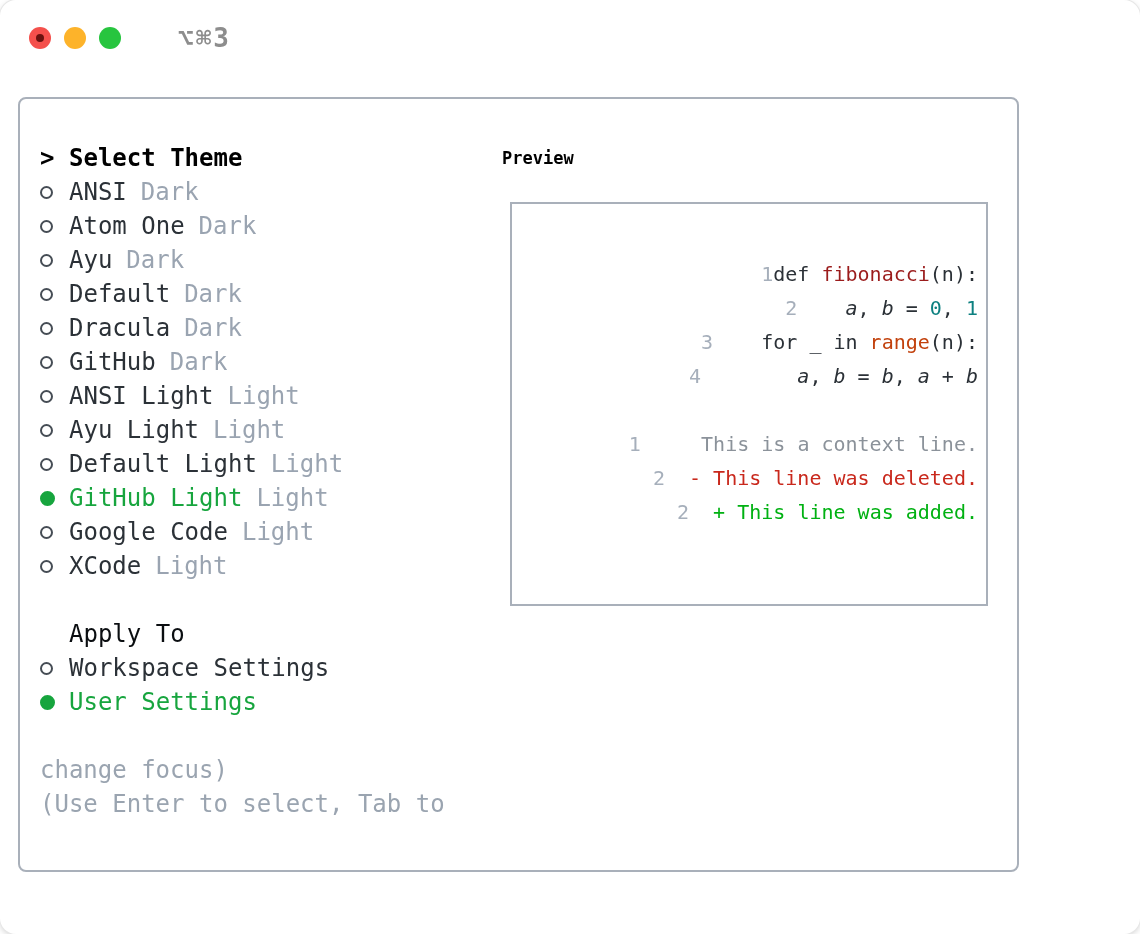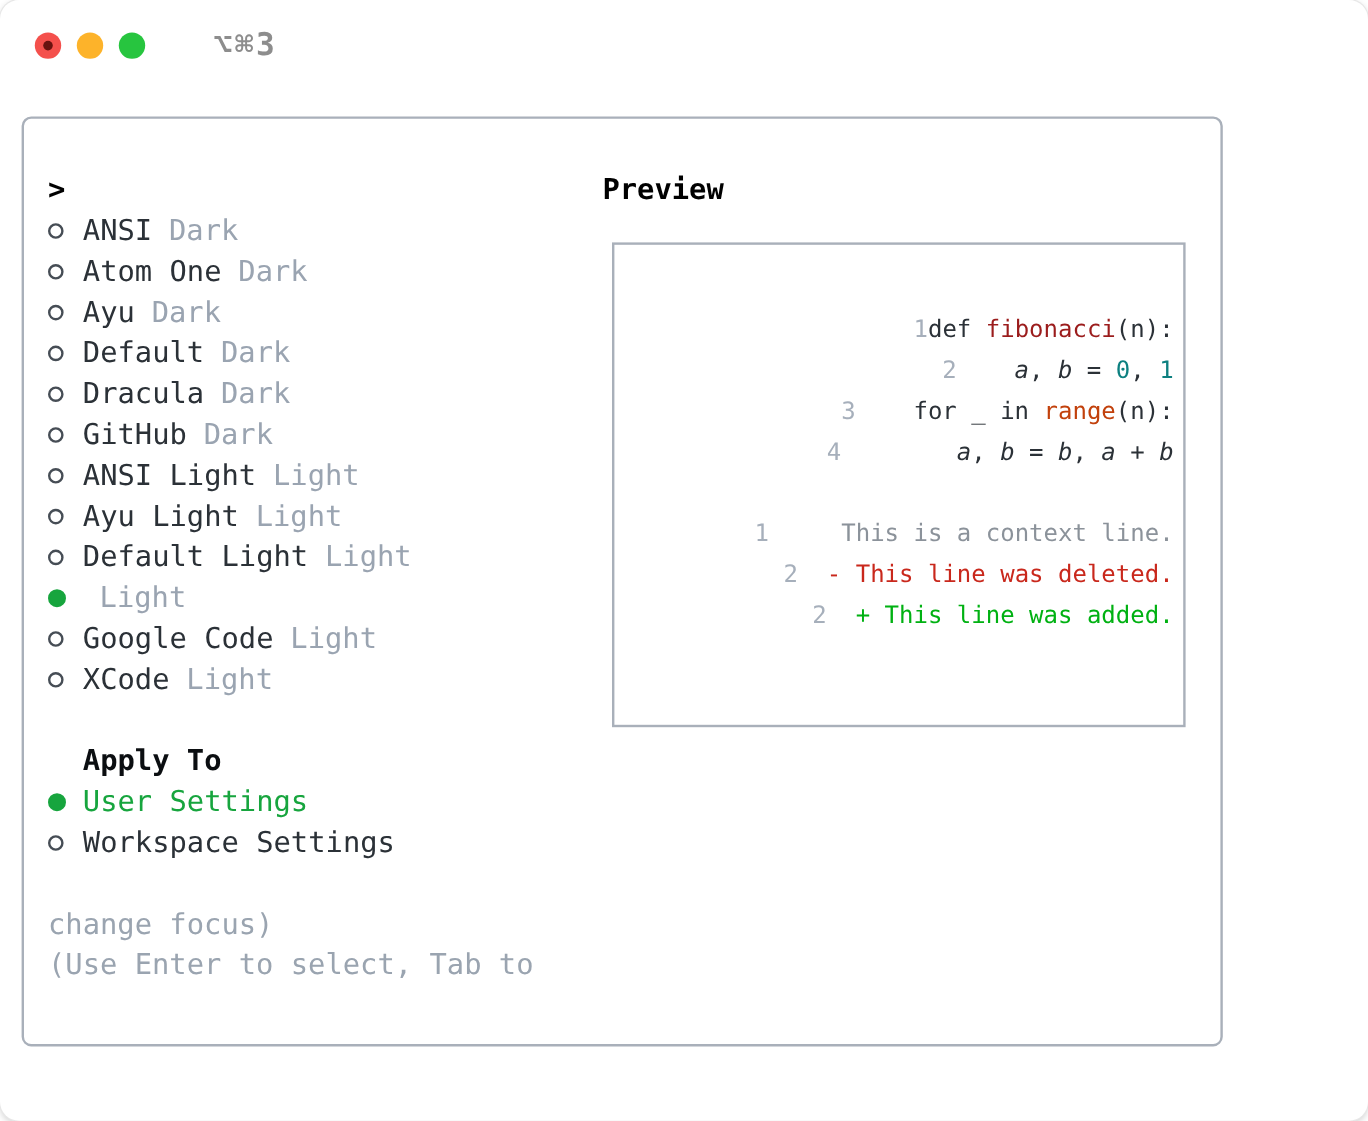--- a/index.html
+++ b/index.html
@@ -32,27 +32,27 @@
   .left-col { position:absolute; left:20px; top:42px; font-size:24px; }
   .row { height:34px; display:flex; align-items:center; white-space:pre; }
   .marker { width:29px; flex:0 0 29px; display:flex; align-items:center; }
   .chevron { font-weight:bold; color:#000; font-size:24px; line-height:34px; }
   .radio { width:13px; height:13px; border-radius:50%; border:2px solid #464d55; margin-top:1px; }
   .radio.selected { background:#17a53e; border-color:#17a53e; width:15px; height:15px; }
   .hdr-label { font-weight:bold; color:#000; }
   .theme-name { color:#2b3137; }
   .theme-row.selected .theme-name { color:#17a53e; }
   .variant { color:#9aa4b1; margin-left:14px; }
-  .apply-hdr { color:#0b0e11;font-weight:bold; }
+  .apply-hdr { color:#0b0e11; }
   .apply-name { color:#2b3137; }
   .apply-row.selected .apply-name { color:#17a53e; }
   .hint { color:#9aa4b0; height:34px; line-height:34px; white-space:pre; }
 
   
-  .preview-label { position:absolute; left:482px; top:42px; font-size:24px; font-weight:bold; color:#000; height:34px; line-height:34px; }
+  .preview-label { position:absolute; left:482px; top:42px; font-size:17px; font-weight:bold; color:#000; height:34px; line-height:34px; }
   .preview-box {
     position:absolute; left:490px; top:103px; width:478px; height:404px;
     border:2px solid #a9b0ba; background:#fff;
     padding:53px 8px 0 7px; overflow:hidden;
   }
   .code-line { height:34px; line-height:34px; font-size:20px; white-space:pre;text-align:right; }
   .lnum { display:inline-block; width:29px; color:#a6afbb; }
   .seg-plain   { color:#2b3137; }
   .seg-function{ color:#9b1c1c; }
   .seg-number  { color:#0d8080; }
@@ -72,43 +72,44 @@
     <div class="dot dot-yellow"></div>
     <div class="dot dot-green"></div>
     <div class="window-title">⌥⌘3</div>
   </div>
 
   <div class="panel">
 
     <div class="left-col">
       <div class="row">
         <span class="marker"><span class="chevron">&gt;</span></span>
+        <span class="hdr-label">Select Theme</span>
       </div>
       <div id="theme-list">
           <div class="row theme-row"><span class="marker"><span class="radio"></span></span><span class="theme-name">ANSI</span><span class="variant">Dark</span></div>
           <div class="row theme-row"><span class="marker"><span class="radio"></span></span><span class="theme-name">Atom One</span><span class="variant">Dark</span></div>
           <div class="row theme-row"><span class="marker"><span class="radio"></span></span><span class="theme-name">Ayu</span><span class="variant">Dark</span></div>
           <div class="row theme-row"><span class="marker"><span class="radio"></span></span><span class="theme-name">Default</span><span class="variant">Dark</span></div>
           <div class="row theme-row"><span class="marker"><span class="radio"></span></span><span class="theme-name">Dracula</span><span class="variant">Dark</span></div>
           <div class="row theme-row"><span class="marker"><span class="radio"></span></span><span class="theme-name">GitHub</span><span class="variant">Dark</span></div>
           <div class="row theme-row"><span class="marker"><span class="radio"></span></span><span class="theme-name">ANSI Light</span><span class="variant">Light</span></div>
           <div class="row theme-row"><span class="marker"><span class="radio"></span></span><span class="theme-name">Ayu Light</span><span class="variant">Light</span></div>
           <div class="row theme-row"><span class="marker"><span class="radio"></span></span><span class="theme-name">Default Light</span><span class="variant">Light</span></div>
-          <div class="row theme-row selected"><span class="marker"><span class="radio selected"></span></span><span class="variant">Light</span></div>
+          <div class="row theme-row selected"><span class="marker"><span class="radio selected"></span></span><span class="theme-name">GitHub Light</span><span class="variant">Light</span></div>
           <div class="row theme-row"><span class="marker"><span class="radio"></span></span><span class="theme-name">Google Code</span><span class="variant">Light</span></div>
           <div class="row theme-row"><span class="marker"><span class="radio"></span></span><span class="theme-name">XCode</span><span class="variant">Light</span></div>
         </div>
       <div class="row"></div>
       <div class="row">
         <span class="marker"></span>
         <span class="apply-hdr">Apply To</span>
       </div>
       <div id="apply-list">
+          <div class="row apply-row"><span class="marker"><span class="radio"></span></span><span class="apply-name">Workspace Settings</span></div>
           <div class="row apply-row selected"><span class="marker"><span class="radio selected"></span></span><span class="apply-name">User Settings</span></div>
-          <div class="row apply-row"><span class="marker"><span class="radio"></span></span><span class="apply-name">Workspace Settings</span></div>
         </div>
       <div class="row"></div>
       <div class="hint">change focus)</div>
       <div class="hint">(Use Enter to select, Tab to</div>
     </div>
 
     <div class="preview-label">Preview</div>
     <div class="preview-box">
       <div id="code-lines">
           <div class="code-line"><span class="lnum">1</span><span class="seg-plain">def </span><span class="seg-function">fibonacci</span><span class="seg-plain">(n):</span></div>

